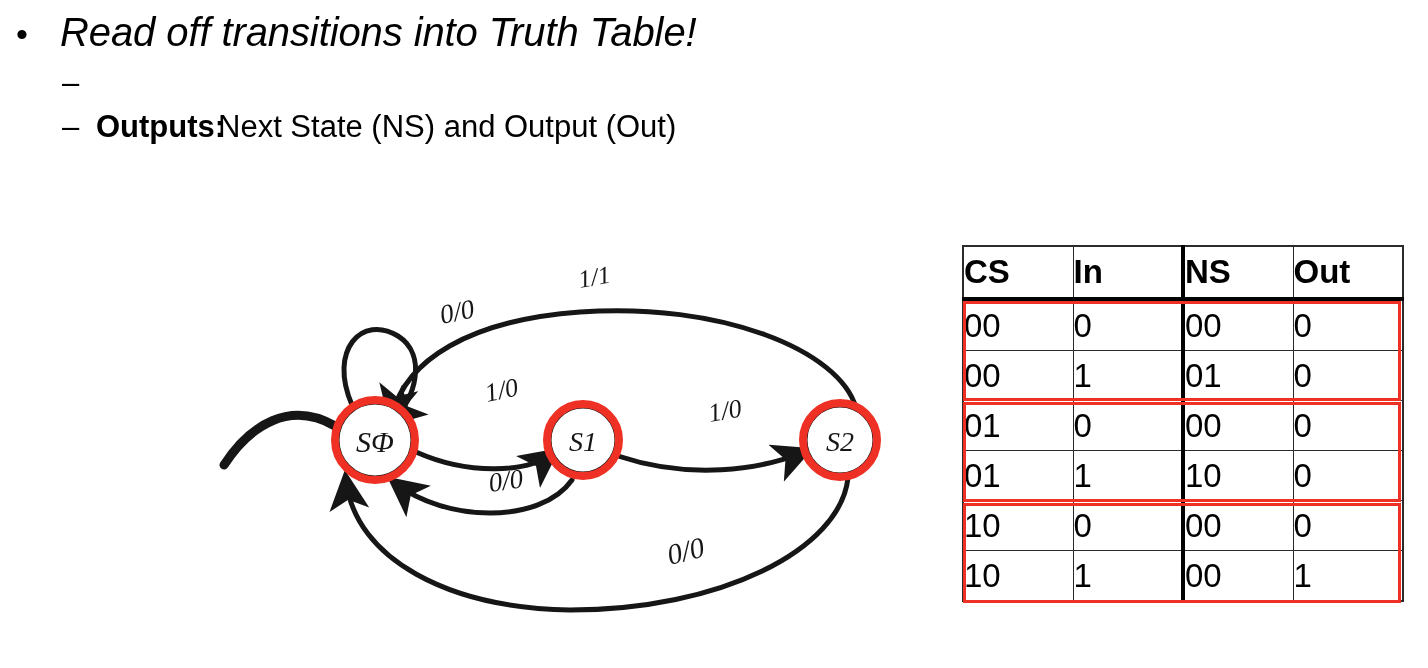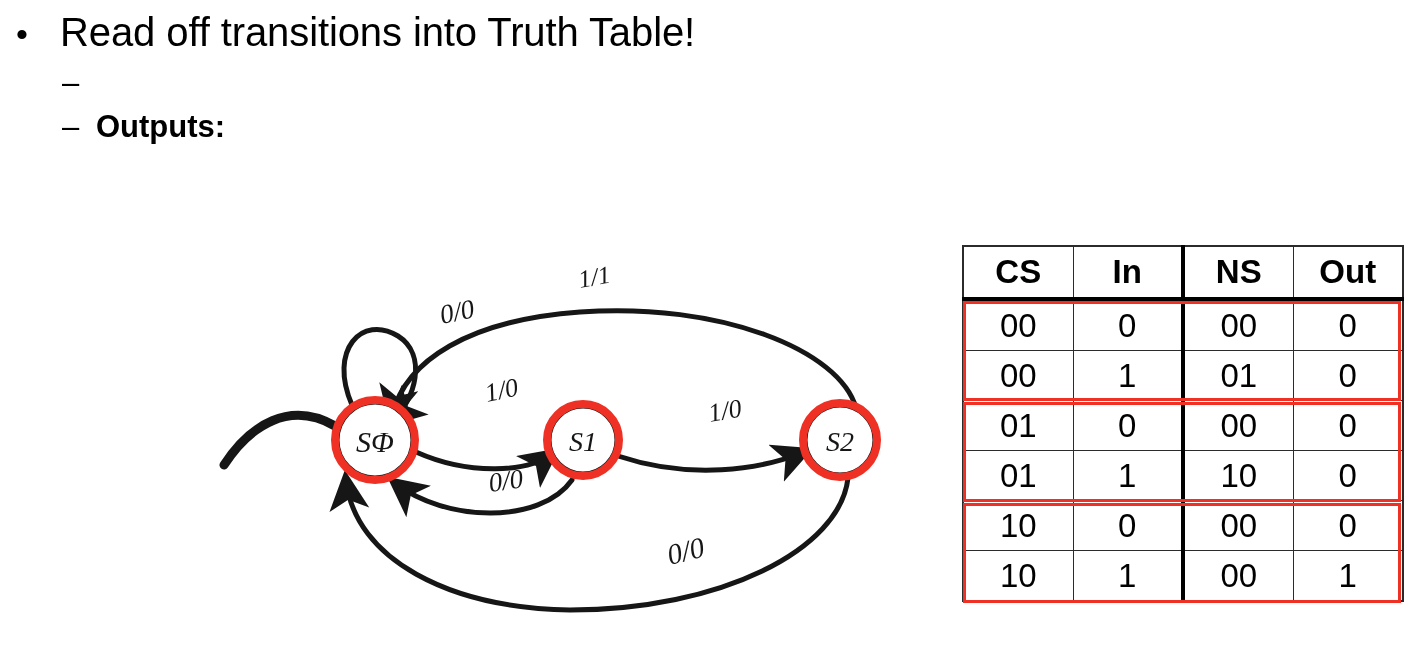--- a/index.html
+++ b/index.html
@@ -34,21 +34,21 @@
     margin: 10px 0 0 0;
     padding-left: 16px;
   }
   .bullet-dot {
     flex: 0 0 auto;
     width: 44px;
     font-size: 34px;
     line-height: 1;
     text-align: left;
   }
-  .bullet-l1-text { flex: 1 1 auto; }
+  .bullet-l1-text { flex: 1 1 auto; font-style: italic; }
 
   .bullet-l2 {
     position: relative;
     display: flex;
     align-items: baseline;
     font-size: 31px;
     line-height: 1.12;
     margin: 12px 0 0 0;
     padding-left: 62px;
   }
@@ -84,21 +84,21 @@
     width: 442px;
   }
   table.truth-table {
     border-collapse: collapse;
     width: 442px;
     table-layout: fixed;
   }
   table.truth-table th,
   table.truth-table td {
     border: 1px solid #2b2b2b;
-    text-align: center;
+    text-align: left;
     height: 49px;
     padding: 0;
     font-size: 33px;
     line-height: 49px;
     background: #ffffff;
   }
   table.truth-table th {
     font-weight: bold;
     font-size: 33px;
     height: 50px;
@@ -136,20 +136,21 @@
     <span class="bullet-l1-text">Read off transitions into Truth Table!</span>
   </div>
 
   <div class="bullet-l2">
     <span class="bullet-dash">–</span>
   </div>
 
   <div class="bullet-l2">
     <span class="bullet-dash">–</span>
     <span class="sub-label w-outputs">Outputs:</span>
+    <span class="sub-text">Next State (NS) and Output (Out)</span>
   </div>
 
 </div>
 
 <div class="diagram">
   <svg width="760" height="400" viewBox="0 0 760 400" xmlns="http://www.w3.org/2000/svg">
 
     <defs>
       <marker id="ah" markerWidth="10" markerHeight="10" refX="6" refY="4" orient="auto" markerUnits="strokeWidth">
         <path d="M0,0 L8,4 L0,8 L2,4 Z" fill="#161616"></path>

